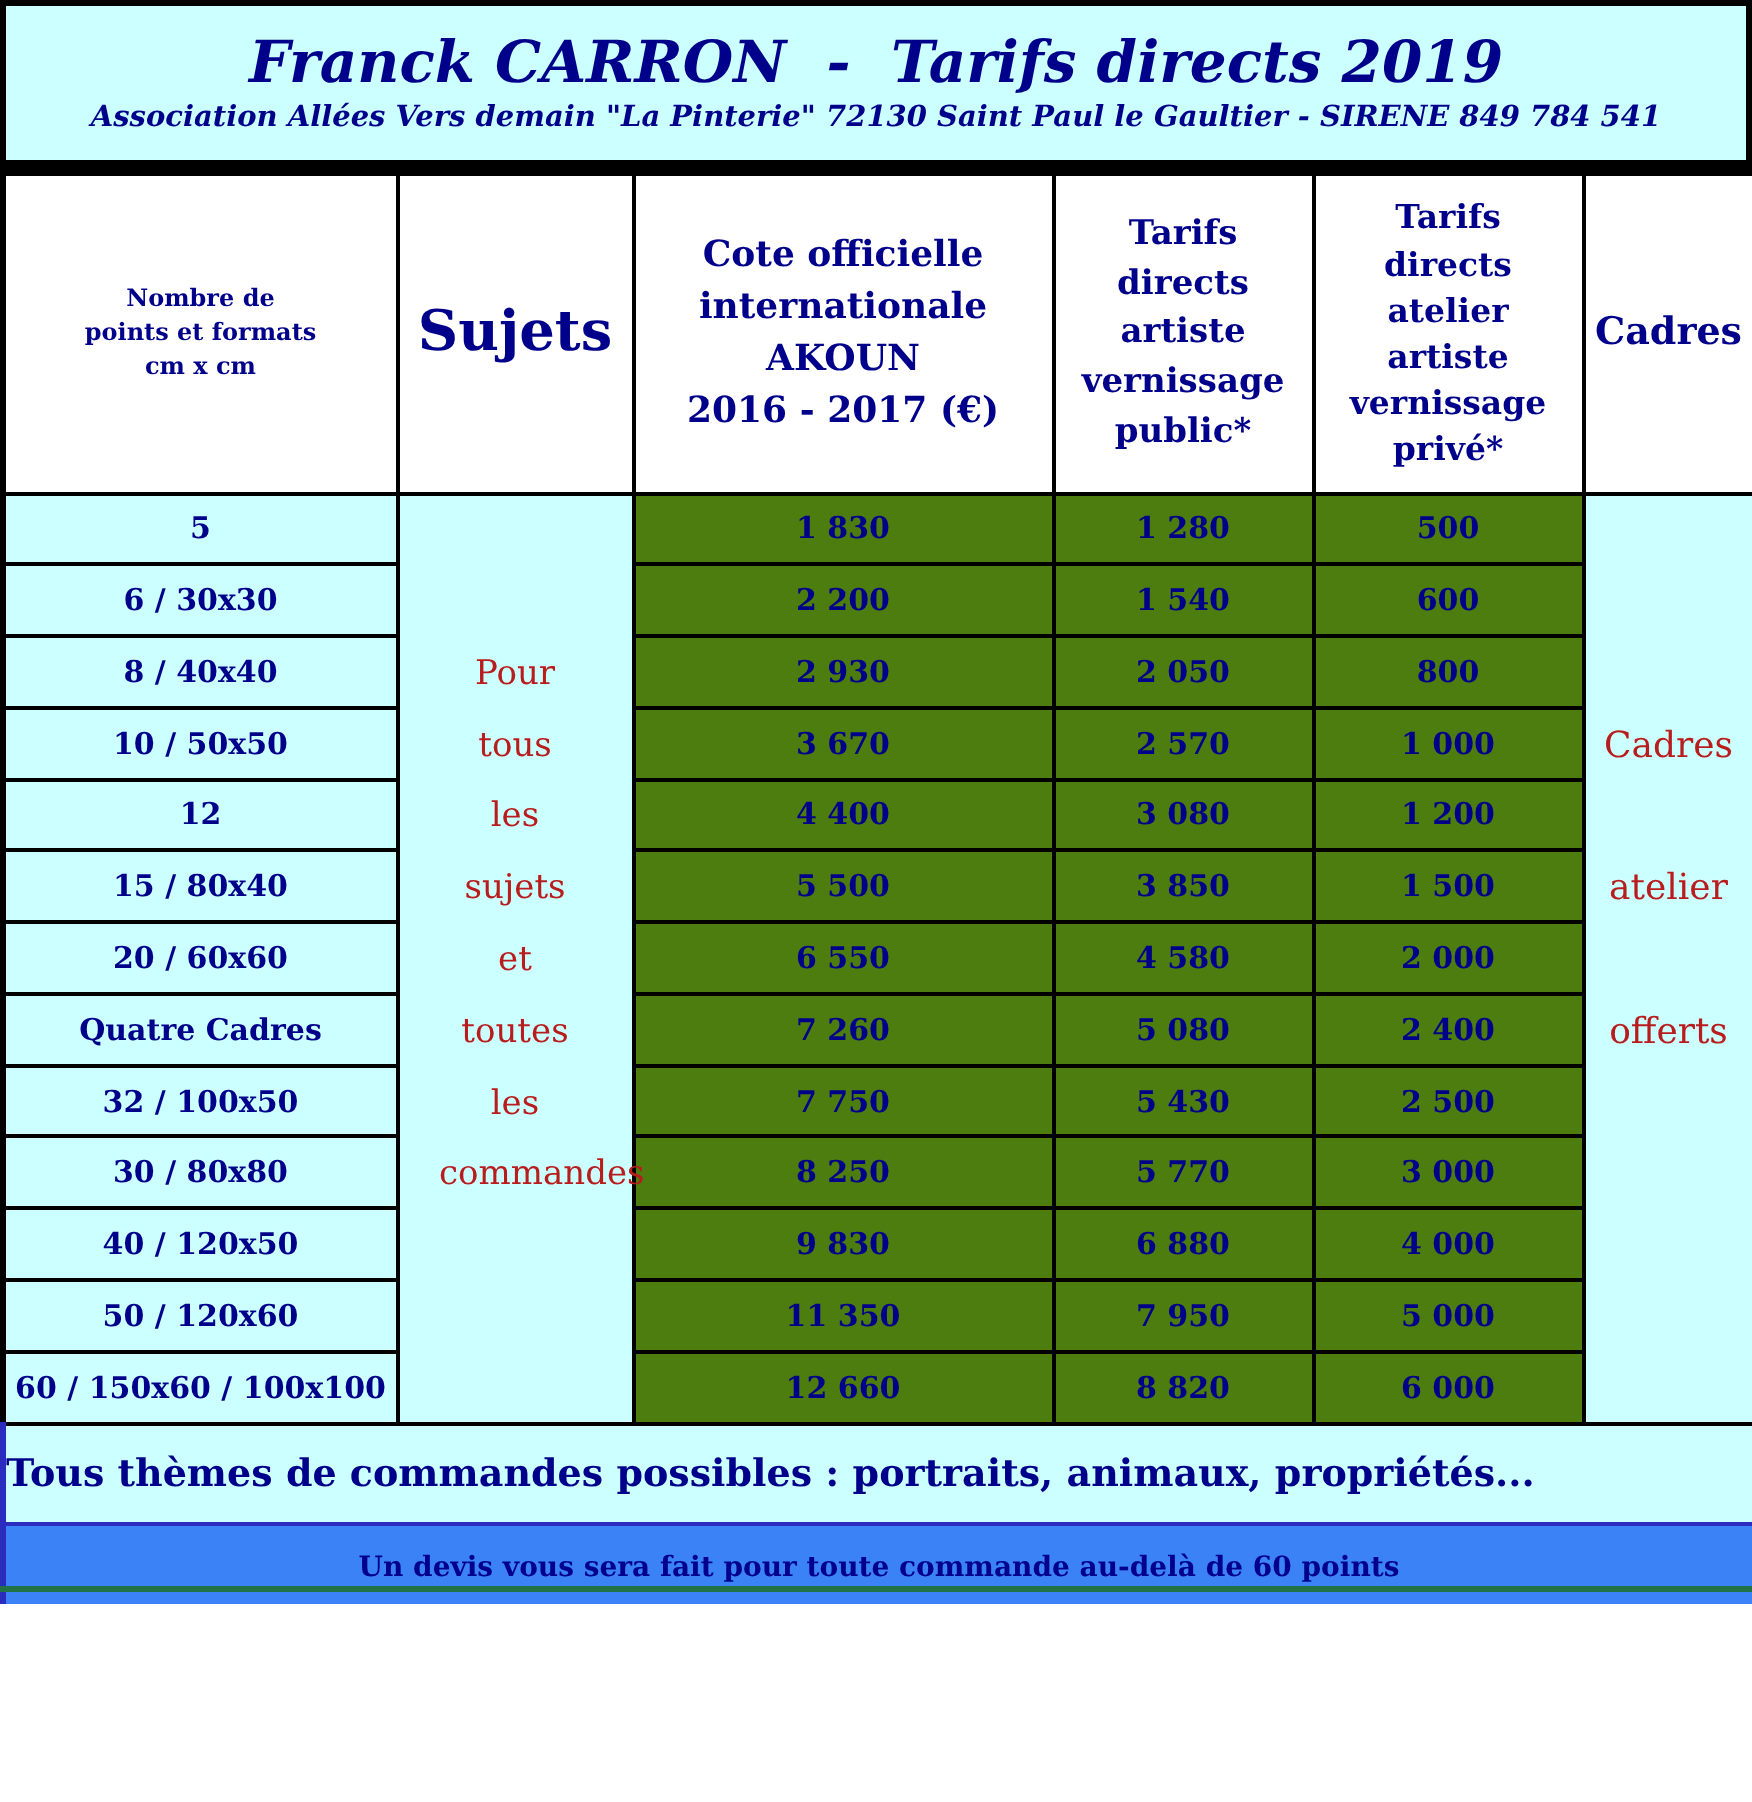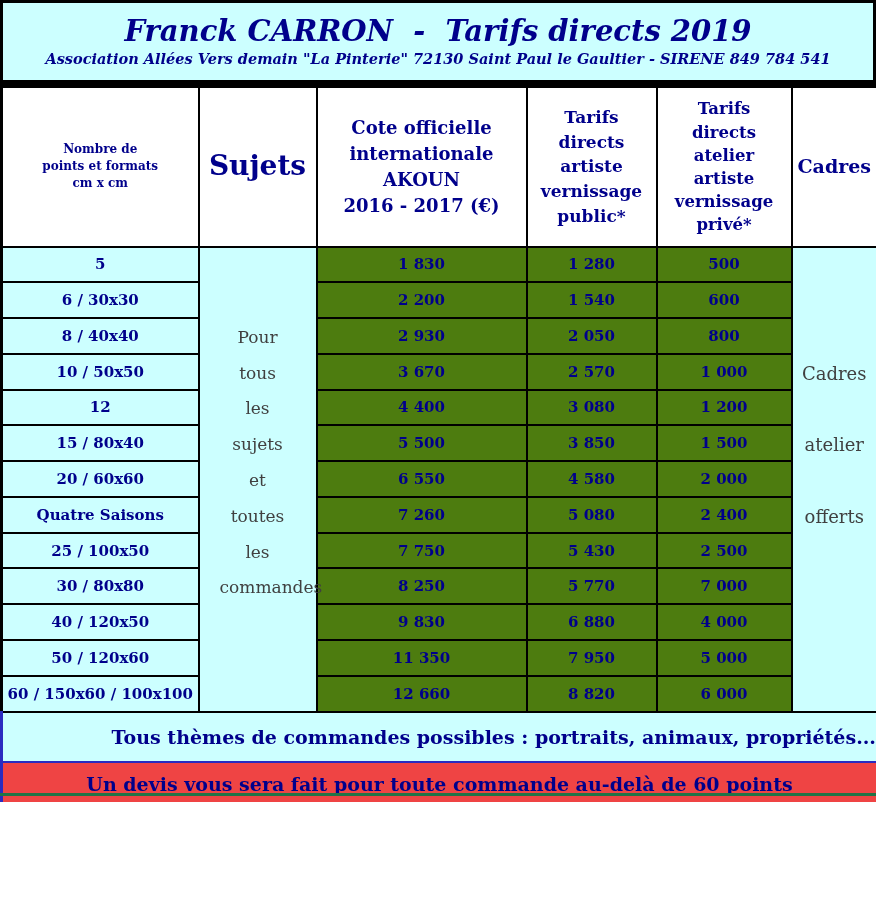--- a/index.html
+++ b/index.html
@@ -47,33 +47,33 @@
   td.cell-format{background:#CCFFFF;}
   td.cell-value{background:#4d7c0f;}
   td.cell-sujets,td.cell-cadres{
     background:#CCFFFF;font-weight:normal;vertical-align:top;
   }
   td.cell-sujets{font-size:17px;}
   td.cell-cadres{font-size:18px;}
   .merged-box{position:relative;height:463px;width:100%;}
   .merged-word{
     position:absolute;left:0;right:0;transform:translateY(-50%);
-    text-align:center;color:#404040;
+    text-align:center;color:#b91c1c;
   }
   
   tr.row-themes td{
     background:#CCFFFF;color:#00008B;font-weight:bold;font-size:19px;
-    height:50px;text-align:right;vertical-align:middle;
+    height:50px;text-align:left;vertical-align:middle;
     border-top:2.5px solid #000000;
     border-left:3px solid #2B2BC0;border-right:3px solid #2B2BC0;
     border-bottom:2.5px solid #2B2BC0;
     margin-top:34px;
   }
   tr.row-devis td{
-    background:#ef4444;color:#00008B;font-weight:bold;font-size:19px;
+    background:#3b82f6;color:#00008B;font-weight:bold;font-size:14px;
     height:45px;text-align:center;vertical-align:middle;
     border-left:3px solid #2B2BC0;border-right:3px solid #2B2BC0;
     border-bottom:3.5px solid #217346;
   }
   
   .footnote{
     color:#EE1120;font-size:17px;font-weight:normal;text-align:center;
     padding:20px 28px 0 28px;line-height:1.7;height:60px;
   }
   .bottom-line{
@@ -179,36 +179,36 @@
           <td class="cell-value">3 850</td>
           <td class="cell-value">1 500</td>
         </tr>
         <tr>
           <td class="cell-format">20 / 60x60</td>
           <td class="cell-value">6 550</td>
           <td class="cell-value">4 580</td>
           <td class="cell-value">2 000</td>
         </tr>
         <tr>
-          <td class="cell-format">Quatre Saisons</td>
+          <td class="cell-format">Quatre Cadres</td>
           <td class="cell-value">7 260</td>
           <td class="cell-value">5 080</td>
           <td class="cell-value">2 400</td>
         </tr>
         <tr>
-          <td class="cell-format">25 / 100x50</td>
+          <td class="cell-format">32 / 100x50</td>
           <td class="cell-value">7 750</td>
           <td class="cell-value">5 430</td>
           <td class="cell-value">2 500</td>
         </tr>
         <tr>
           <td class="cell-format">30 / 80x80</td>
           <td class="cell-value">8 250</td>
           <td class="cell-value">5 770</td>
-          <td class="cell-value">7 000</td>
+          <td class="cell-value">3 000</td>
         </tr>
         <tr>
           <td class="cell-format">40 / 120x50</td>
           <td class="cell-value">9 830</td>
           <td class="cell-value">6 880</td>
           <td class="cell-value">4 000</td>
         </tr>
         <tr>
           <td class="cell-format">50 / 120x60</td>
           <td class="cell-value">11 350</td>

